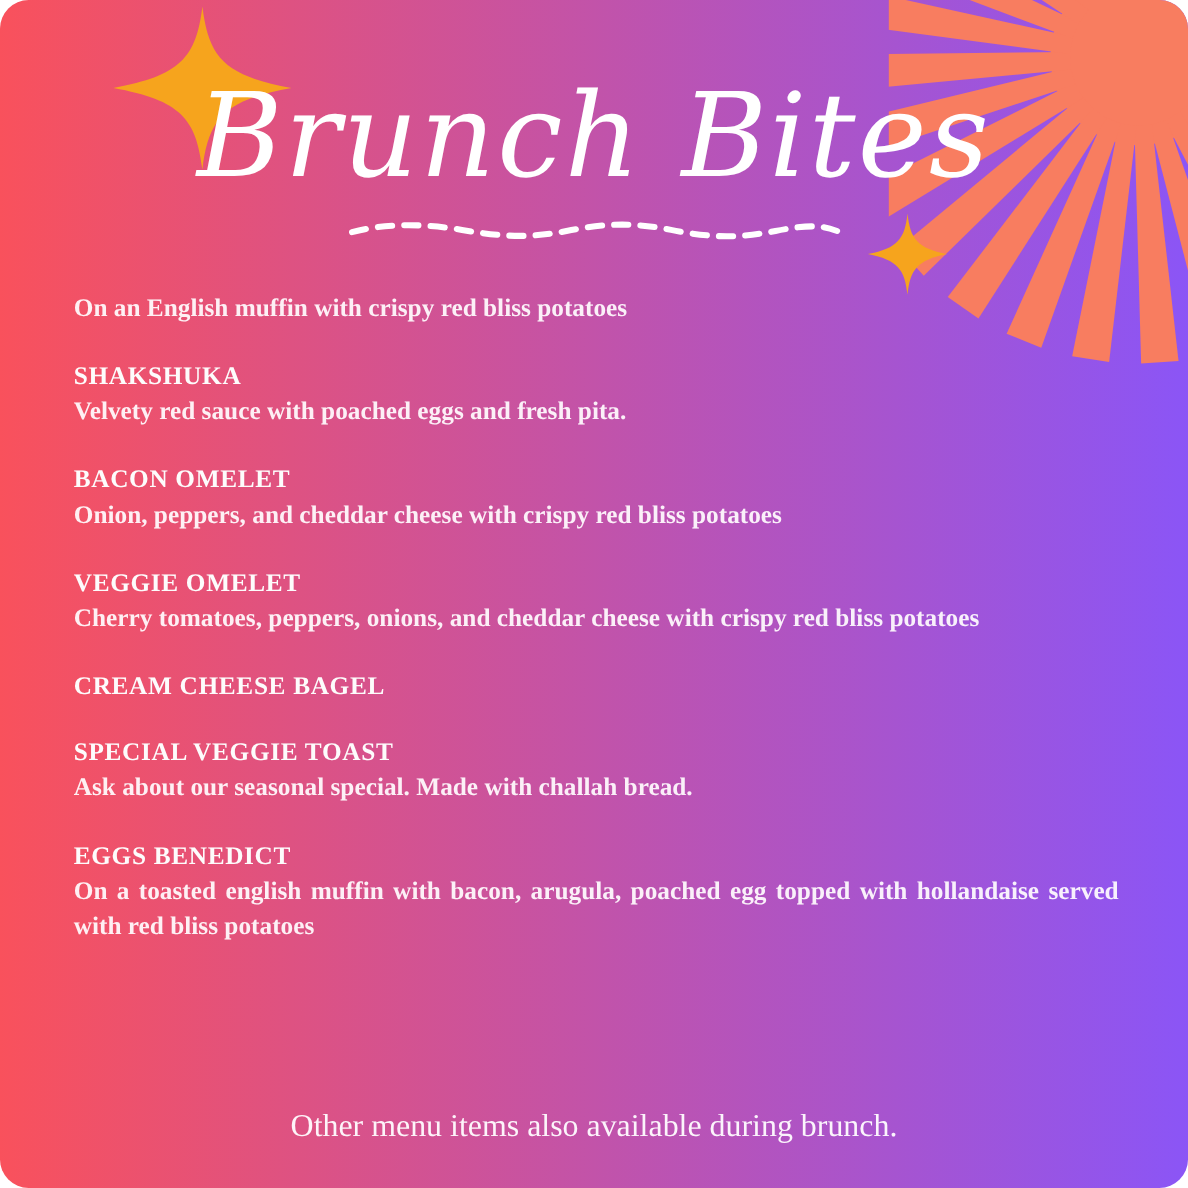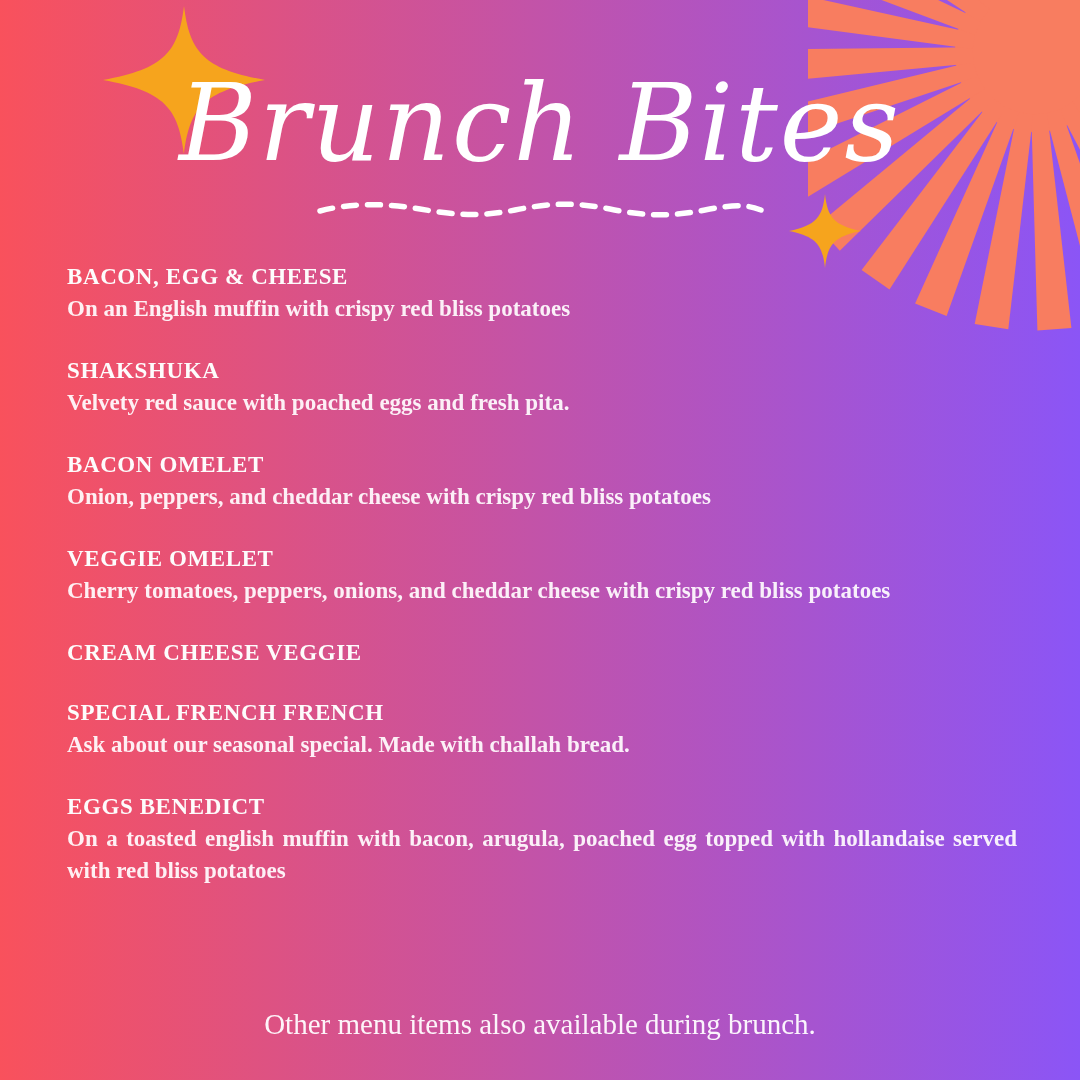--- a/index.html
+++ b/index.html
@@ -4,20 +4,21 @@
 <style>
   html, body { margin: 0; padding: 0; }
   .poster {
     position: relative;
     width: 1080px;
     height: 1080px;
     overflow: hidden;
     background: linear-gradient(90deg, #f9515c 0%, #8b55f6 100%);
     font-family: "Liberation Serif", "DejaVu Serif", serif;
     color: #ffffff;
+    border-radius: 26px;
   }
 
   
   .sparkle-large {
     position: absolute;
     left: 103px; top: 6px;
     width: 162px; height: 148px;
   }
   .sparkle-small {
     position: absolute;
@@ -120,47 +121,46 @@
 
   <div class="title-wrap">
     <h1 class="poster-title">Brunch Bites</h1>
     <svg class="squiggle" viewBox="0 0 450 26" aria-hidden="true">
       <path d="M5 14 C 35 6, 70 6, 105 12 S 165 20, 200 13 S 260 5, 295 12 S 355 20, 390 13 S 435 9, 446 13" fill="none" stroke="#ffffff" stroke-width="5.5" stroke-linecap="round" stroke-dasharray="13 11"></path>
     </svg>
   </div>
 
   <div class="menu">
     <section class="menu-item">
-      <h2 class="item-name">BACON, EGG &amp; CHEESE</h2>
       <p class="item-desc">On an English muffin with crispy red bliss potatoes</p>
     </section>
 
     <section class="menu-item">
       <h2 class="item-name">SHAKSHUKA</h2>
       <p class="item-desc">Velvety red sauce with poached eggs and fresh pita.</p>
     </section>
 
     <section class="menu-item">
       <h2 class="item-name">BACON OMELET</h2>
       <p class="item-desc">Onion, peppers, and cheddar cheese with crispy red bliss potatoes</p>
     </section>
 
     <section class="menu-item">
       <h2 class="item-name">VEGGIE OMELET</h2>
       <p class="item-desc">Cherry tomatoes, peppers, onions, and cheddar cheese with crispy red bliss potatoes</p>
     </section>
 
     <section class="menu-item">
-      <h2 class="item-name">CREAM CHEESE VEGGIE</h2>
+      <h2 class="item-name">CREAM CHEESE BAGEL</h2>
 
     </section>
 
 
     <section class="menu-item">
-      <h2 class="item-name">SPECIAL FRENCH FRENCH</h2>
+      <h2 class="item-name">SPECIAL VEGGIE TOAST</h2>
       <p class="item-desc">Ask about our seasonal special. Made with challah bread.</p>
     </section>
 
     <section class="menu-item">
       <h2 class="item-name">EGGS BENEDICT</h2>
       <p class="item-desc">On a toasted english muffin with bacon, arugula, poached egg topped with hollandaise served with red bliss potatoes</p>
     </section>
   </div>
 
   <div class="menu-footer">Other menu items also available during brunch.</div>

